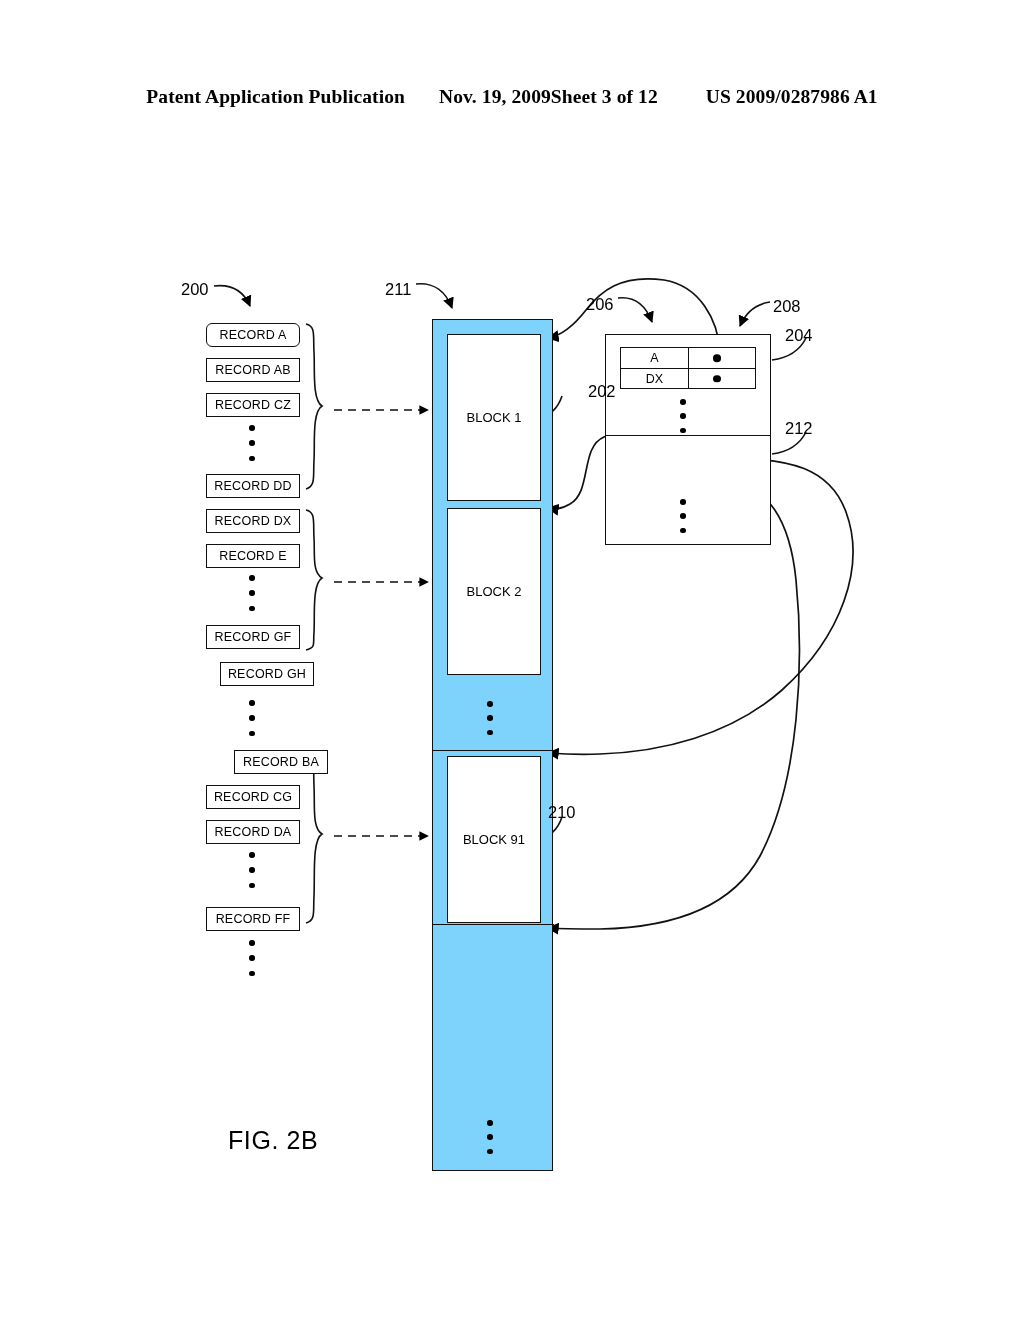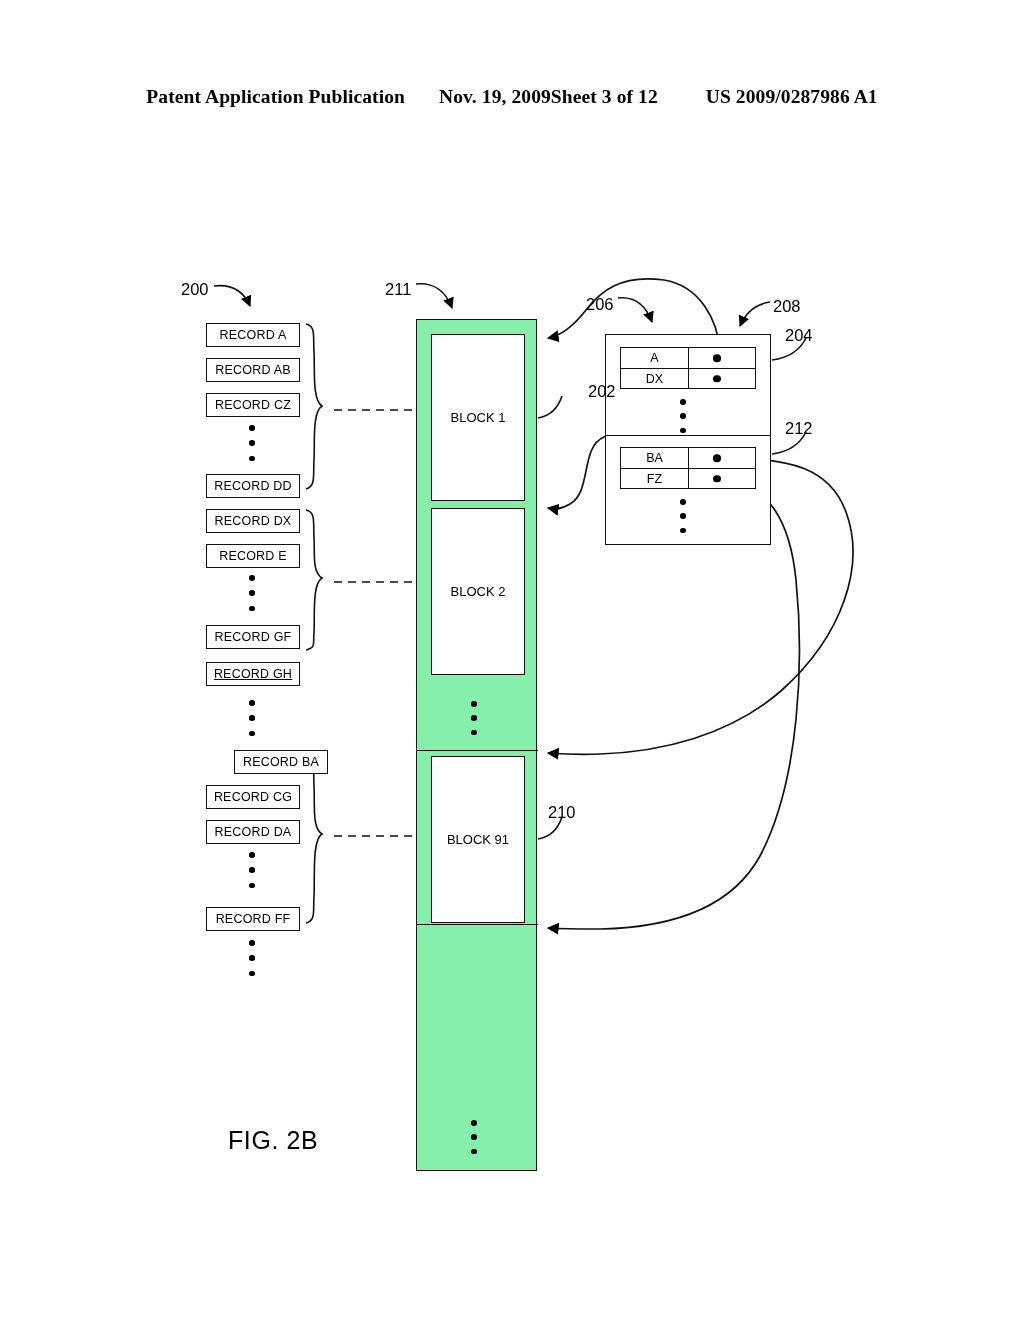--- a/index.html
+++ b/index.html
@@ -80,26 +80,26 @@
     display: block;
     width: 5.5px;
     height: 5.5px;
     border-radius: 50%;
     background: #000;
   }
 
   
   #block-column {
     position: absolute;
-    left: 416px;
+    left: 432px;
     top: 319px;
     width: 121px;
     height: 852px;
     border: 1.6px solid #111;
-    background: #86efac;
+    background: #7dd3fc;
     box-sizing: border-box;
   }
   .block-cell {
     position: absolute;
     left: 14px;
     width: 94px;
     border: 1.4px solid #111;
     background: #fff;
     box-sizing: border-box;
     display: flex;
@@ -310,28 +310,28 @@
     <g>
       <path d="M 562 396 C 558 408, 550 416, 538 418" fill="none" stroke="#111" stroke-width="1.6"></path>
     </g>
 
     <g>
       <path d="M 562 817 C 558 829, 550 837, 538 839" fill="none" stroke="#111" stroke-width="1.6"></path>
     </g>
   </svg>
 
   <div>
-    <div class="record-box" style="left:206px; top:323px;">RECORD A</div>
+    <div class="record-box" style="left:206px; top:323px;border-radius:6px;">RECORD A</div>
     <div class="record-box" style="left:206px; top:358px;">RECORD AB</div>
     <div class="record-box" style="left:206px; top:393px;">RECORD CZ</div>
     <div class="record-box" style="left:206px; top:474px;">RECORD DD</div>
     <div class="record-box" style="left:206px; top:509px;">RECORD DX</div>
     <div class="record-box" style="left:206px; top:544px;">RECORD E</div>
     <div class="record-box" style="left:206px; top:625px;">RECORD GF</div>
-    <div class="record-box" style="left:206px; top:662px;text-decoration:underline;">RECORD GH</div>
+    <div class="record-box" style="left:220px; top:662px;">RECORD GH</div>
     <div class="record-box" style="left:206px; top:750px;margin-left:28px;">RECORD BA</div>
     <div class="record-box" style="left:206px; top:785px;">RECORD CG</div>
     <div class="record-box" style="left:206px; top:820px;">RECORD DA</div>
     <div class="record-box" style="left:206px; top:900px;margin-top:7px;">RECORD FF</div>
   </div>
 
   <div class="vdots" style="left:249px; top:425px; height:36px;">
       <span></span>
       <span></span>
       <span></span>
@@ -393,34 +393,20 @@
             <span class="dot"></span>
           </div>
       </div>
     </div>
     <div class="vdots" style="left:74px; top:64px; height:34px;">
         <span></span>
         <span></span>
         <span></span>
       </div>
 
-    <div class="map-group" style="top:112px;">
-      <div class="map-row">
-        <div class="map-key">BA</div>
-        <div class="map-ptr">
-            <span class="dot"></span>
-          </div>
-      </div>
-      <div class="map-row">
-        <div class="map-key">FZ</div>
-        <div class="map-ptr">
-            <span class="dot"></span>
-          </div>
-      </div>
-    </div>
     <div class="vdots" style="left:74px; top:164px; height:34px;">
         <span></span>
         <span></span>
         <span></span>
       </div>
   </div>
 
   <div class="ref" style="left:181px; top:280px;">200</div>
   <div class="ref" style="left:385px; top:280px;">211</div>
   <div class="ref" style="left:586px; top:295px;">206</div>

